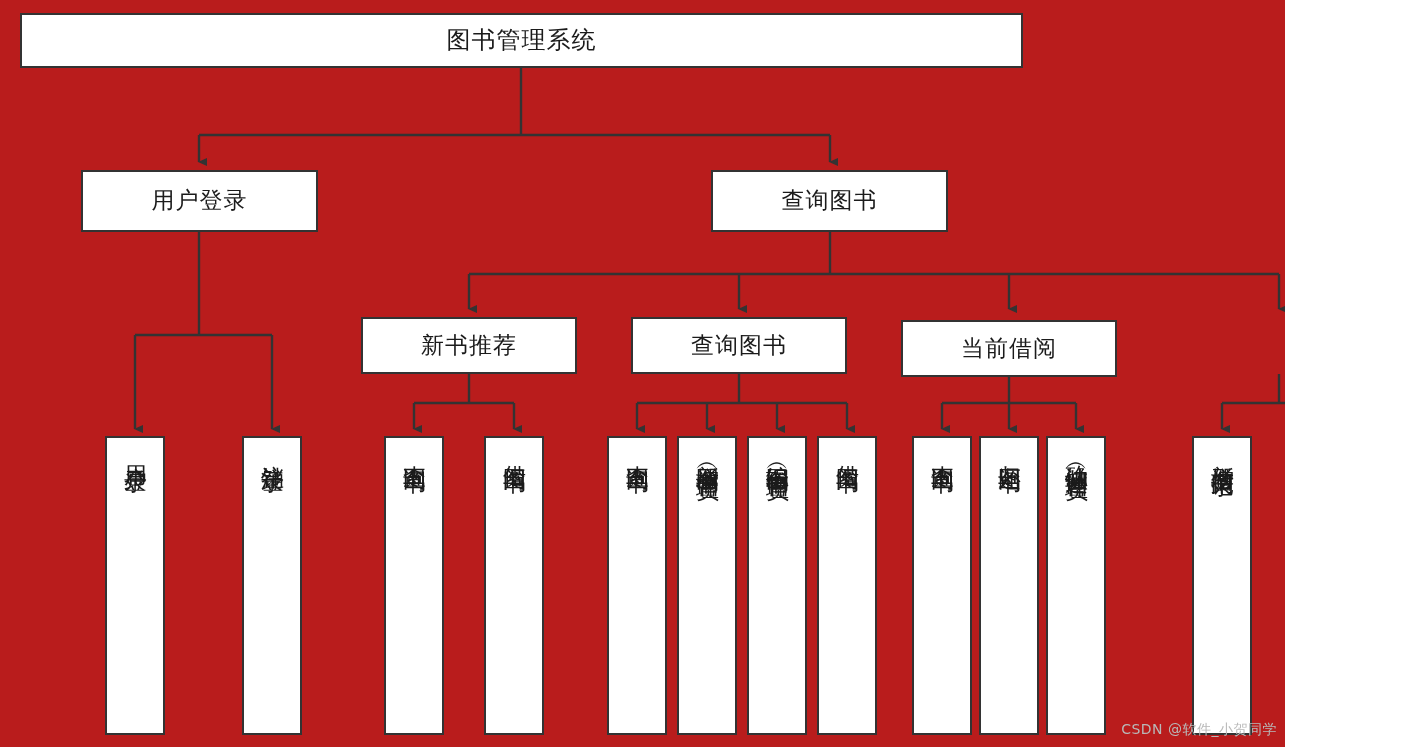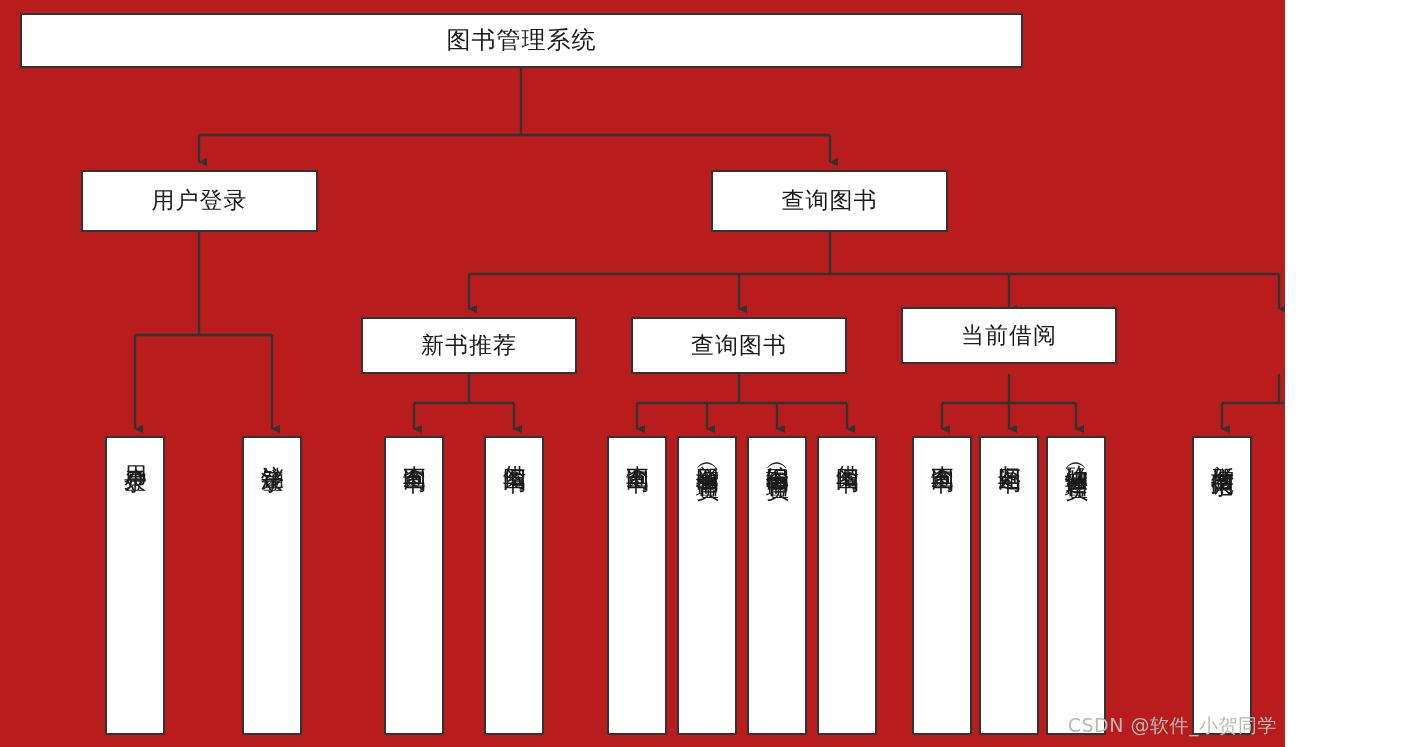--- a/index.html
+++ b/index.html
@@ -62,21 +62,21 @@
     text-orientation: upright;
     font-size: 23px;
     line-height: 1.12;
     letter-spacing: 2px;
     white-space: nowrap;
   }
   .watermark {
     position: absolute;
     right: 8px;
     bottom: 8px;
-    font-size: 19px;
+    font-size: 14px;
     color: #b9b9b9;
     letter-spacing: 0.5px;
     white-space: nowrap;
     user-select: none;
   }
 </style>
 </head>
 <body>
 
 <div id="diagram-root">
@@ -149,21 +149,21 @@
   </div>
 
   <div class="node horiz" style="left:361px; top:317px; width:216px; height:57px;">
     <span class="label">新书推荐</span>
   </div>
 
   <div class="node horiz" style="left:631px; top:317px; width:216px; height:57px;">
     <span class="label">查询图书</span>
   </div>
 
-  <div class="node horiz" style="left:901px; top:307px; width:216px; height:57px;align-items:center;">
+  <div class="node horiz" style="left:901px; top:320px; width:216px; height:57px;align-items:center;">
     <span class="label">当前借阅</span>
   </div>
 
 
   <div class="node vert" style="left:105px; top:436px; width:60px; height:299px;">
     <span class="label">用户登录</span>
   </div>
 
   <div class="node vert" style="left:242px; top:436px; width:60px; height:299px;">
     <span class="label">注销登录</span>

